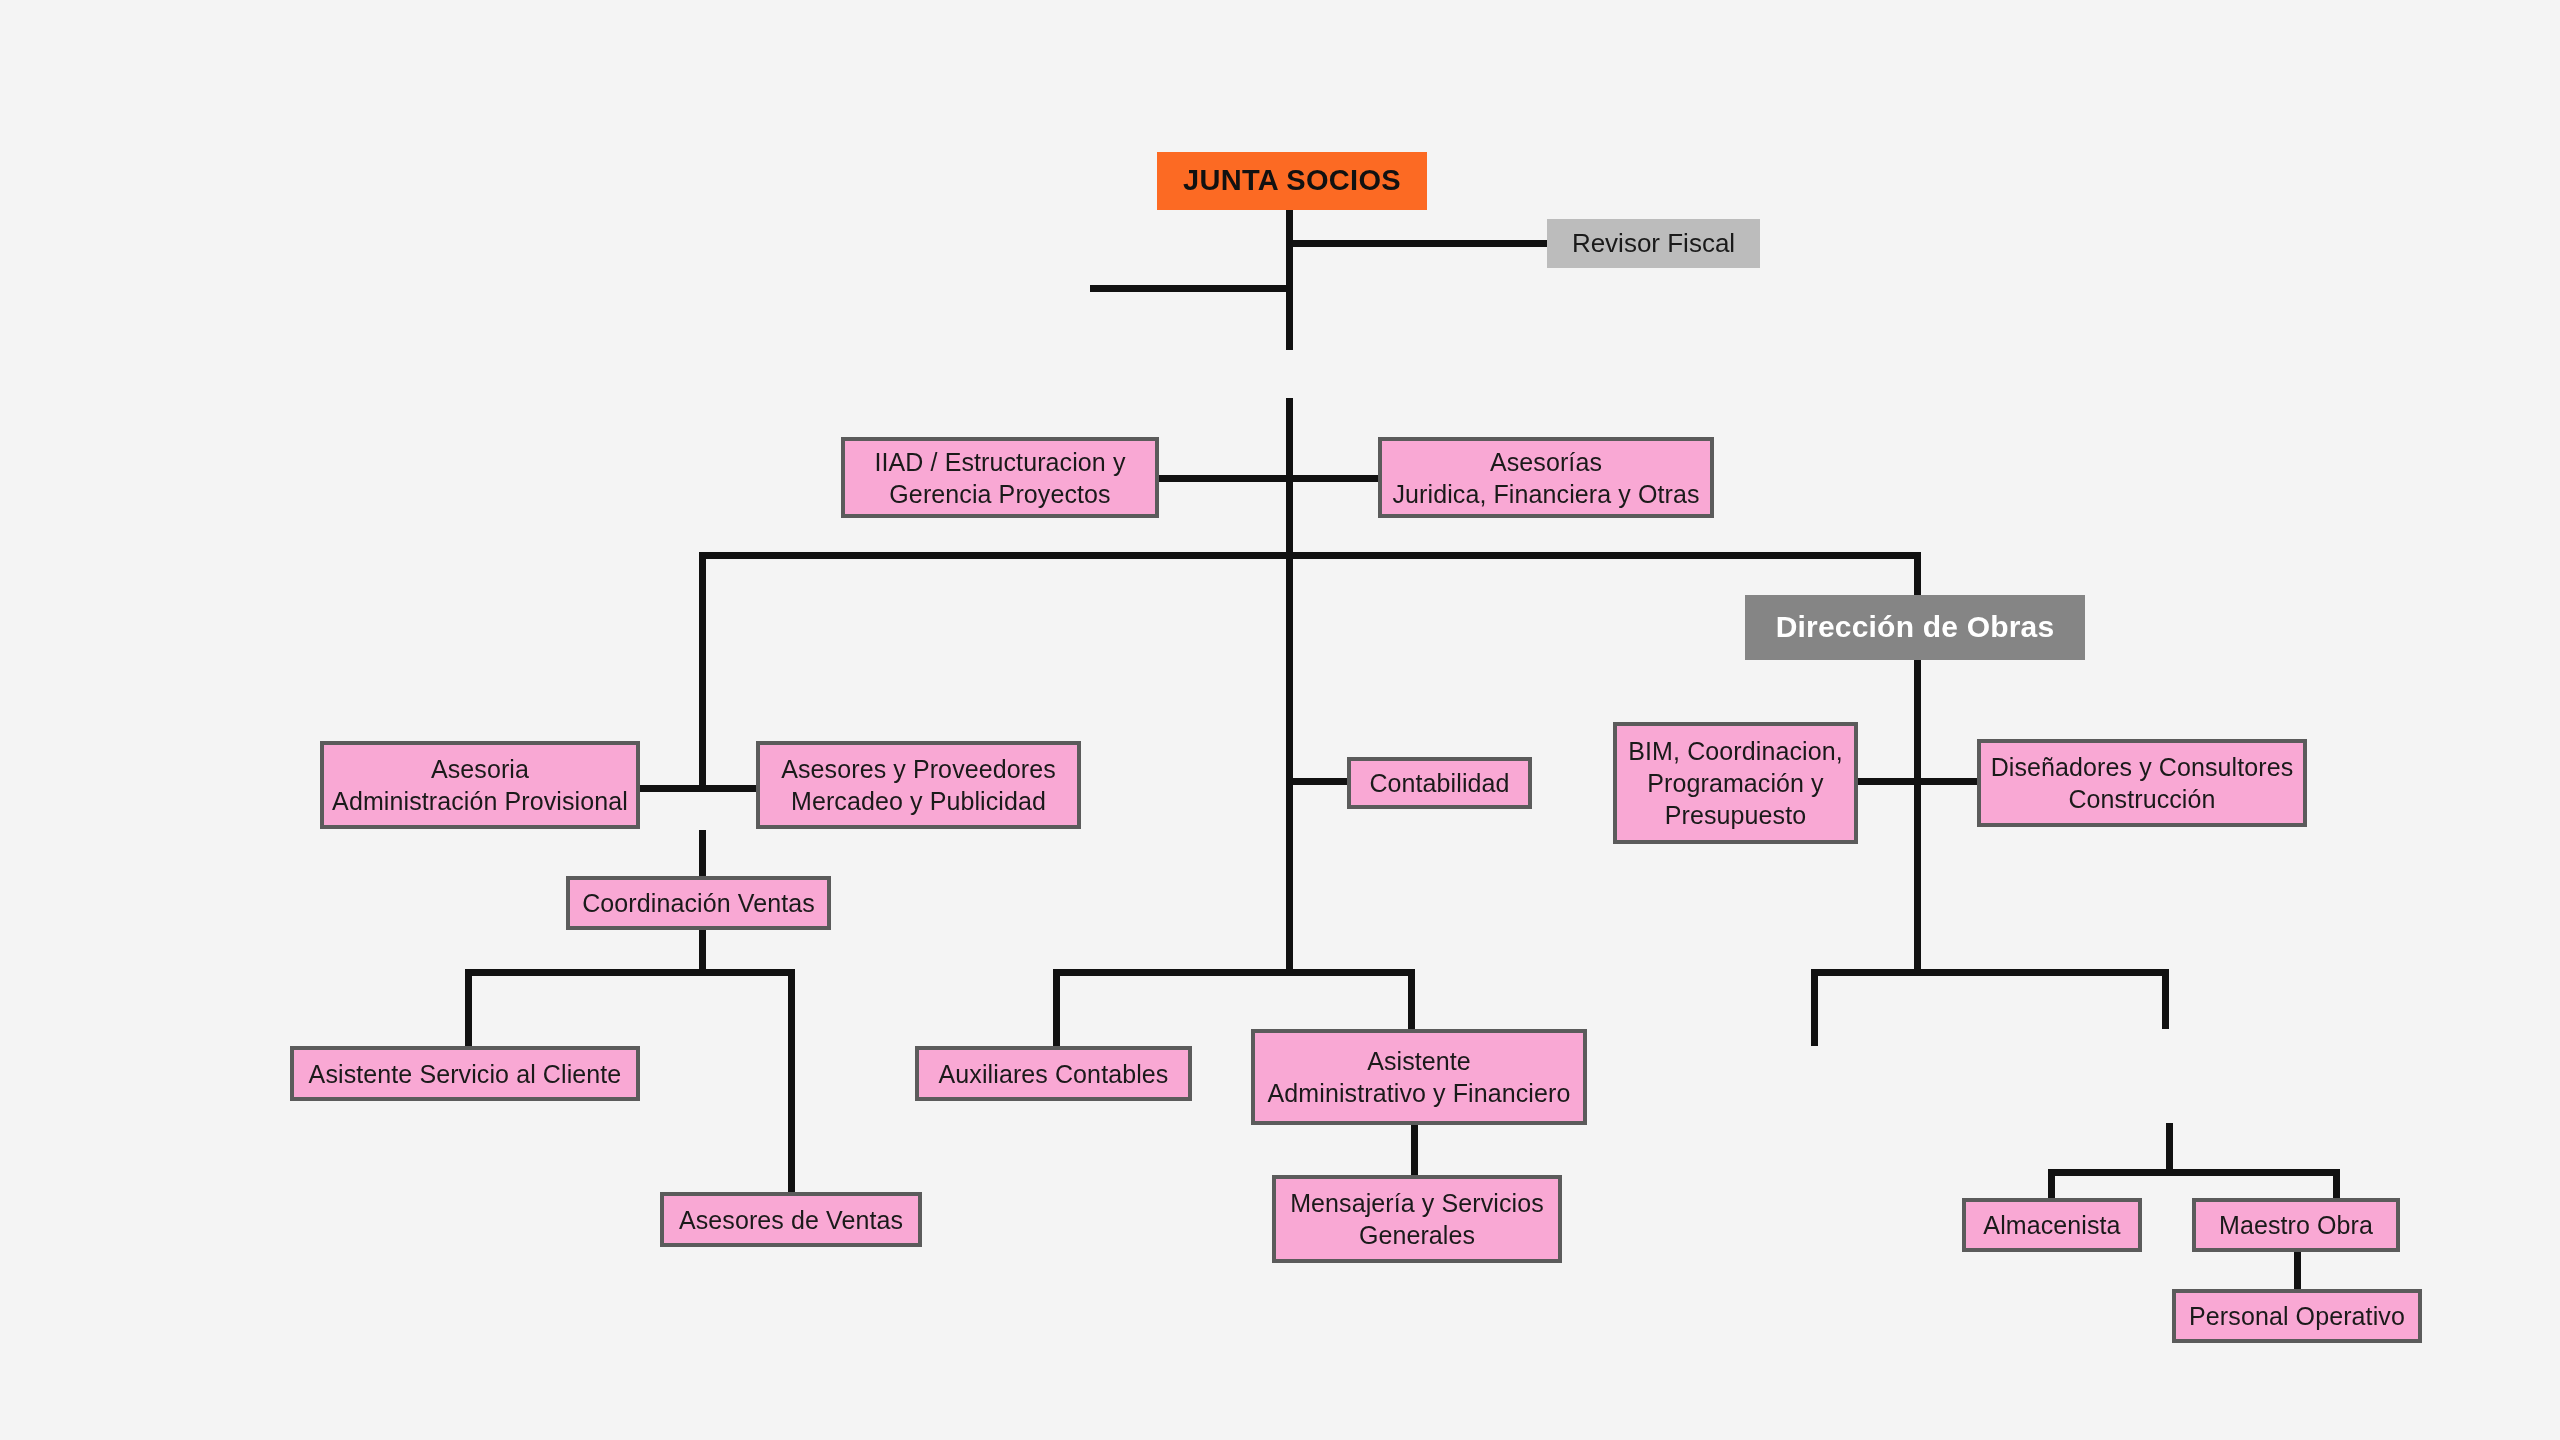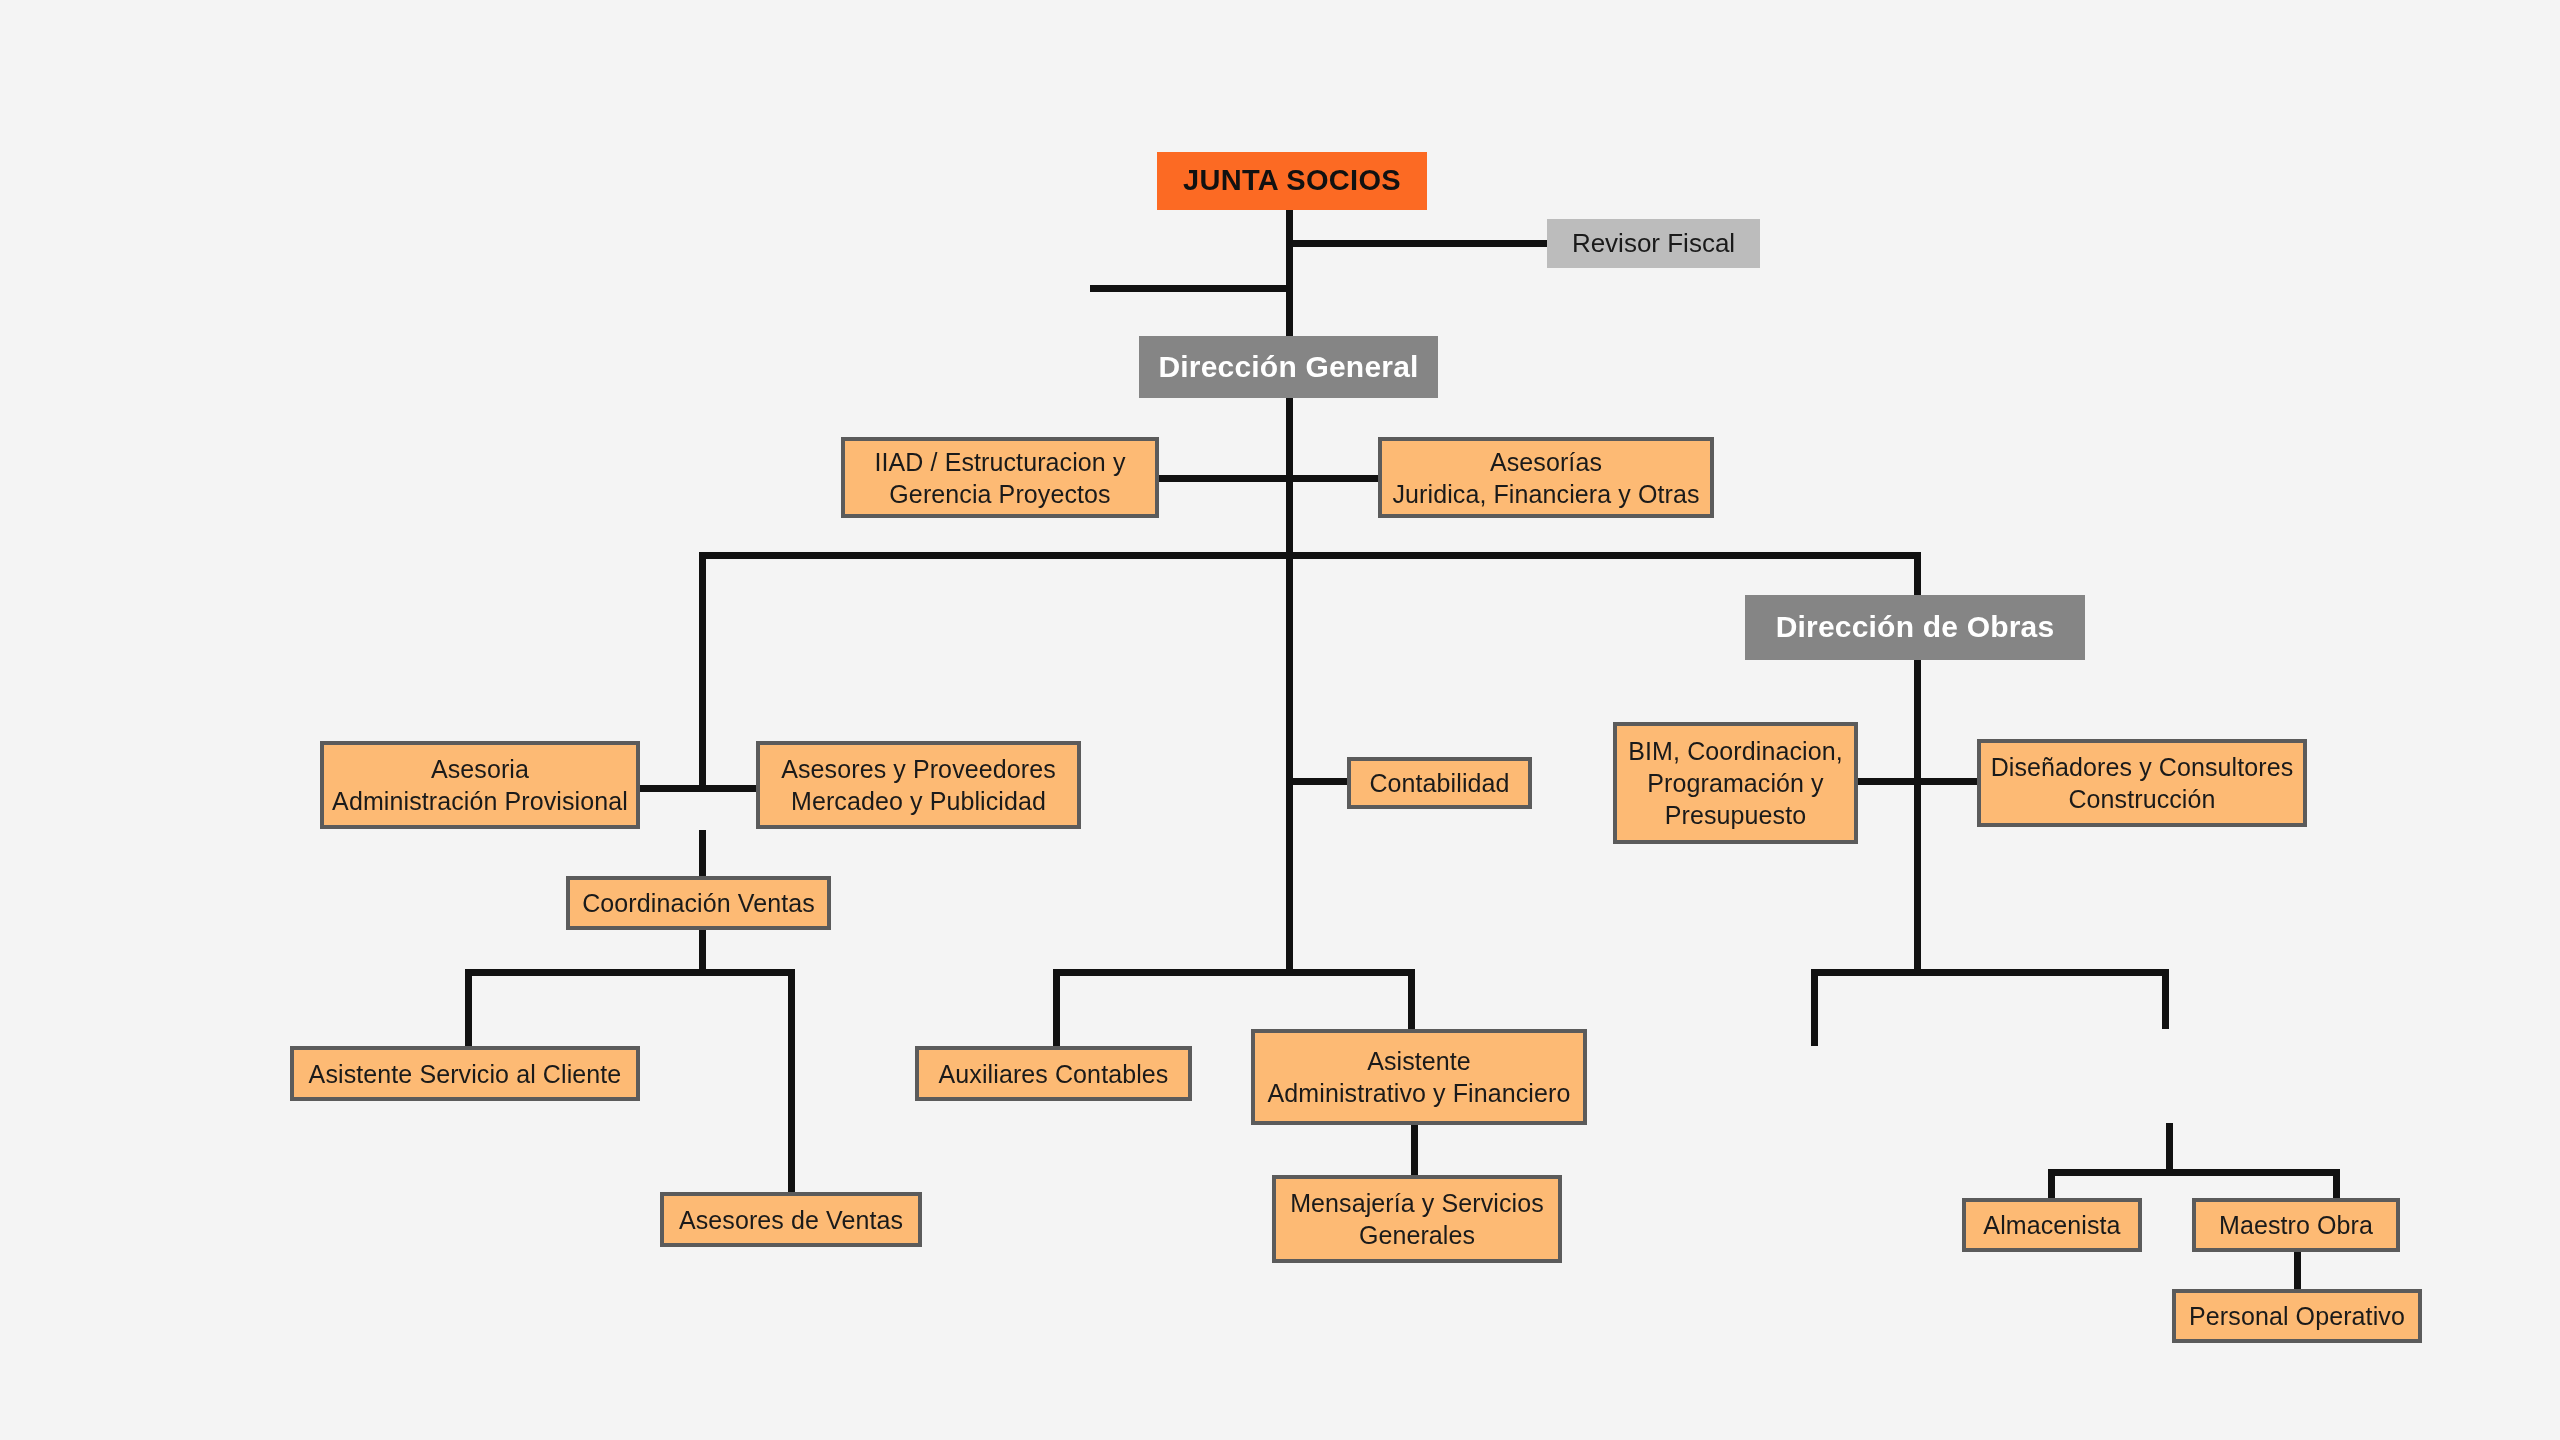--- a/index.html
+++ b/index.html
@@ -23,21 +23,21 @@
     justify-content:center;
     text-align:center;
     line-height:1.28;
     color:#1a1a1a;
     z-index:5;
   }
   .node .lbl{display:block;white-space:pre-line;}
 
   
   .box{
-    background:#fdba74;
+    background:#f9a8d4;
     border:4px solid #5b5b5b;
     font-size:25px;
     letter-spacing:.1px;
   }
 
   
   .grey-light{
     background:#bcbcbc;
     border:none;
     font-size:26px;
@@ -124,23 +124,20 @@
 
   <div class="node orange" style="left:1157px;top:152px;width:270px;height:58px;">
     <span class="lbl">JUNTA SOCIOS</span>
   </div>
 
   <div class="node grey-light" style="left:1547px;top:219px;width:213px;height:49px;">
     <span class="lbl">Revisor Fiscal</span>
   </div>
 
 
-  <div class="node grey-dark" style="left:1139px;top:336px;width:299px;height:62px;">
-    <span class="lbl">Dirección General</span>
-  </div>
 
   <div class="node box" style="left:841px;top:437px;width:318px;height:81px;">
     <span class="lbl">IIAD / Estructuracion y
 Gerencia Proyectos</span>
   </div>
 
   <div class="node box" style="left:1378px;top:437px;width:336px;height:81px;">
     <span class="lbl">Asesorías
 Juridica, Financiera y Otras</span>
   </div>

